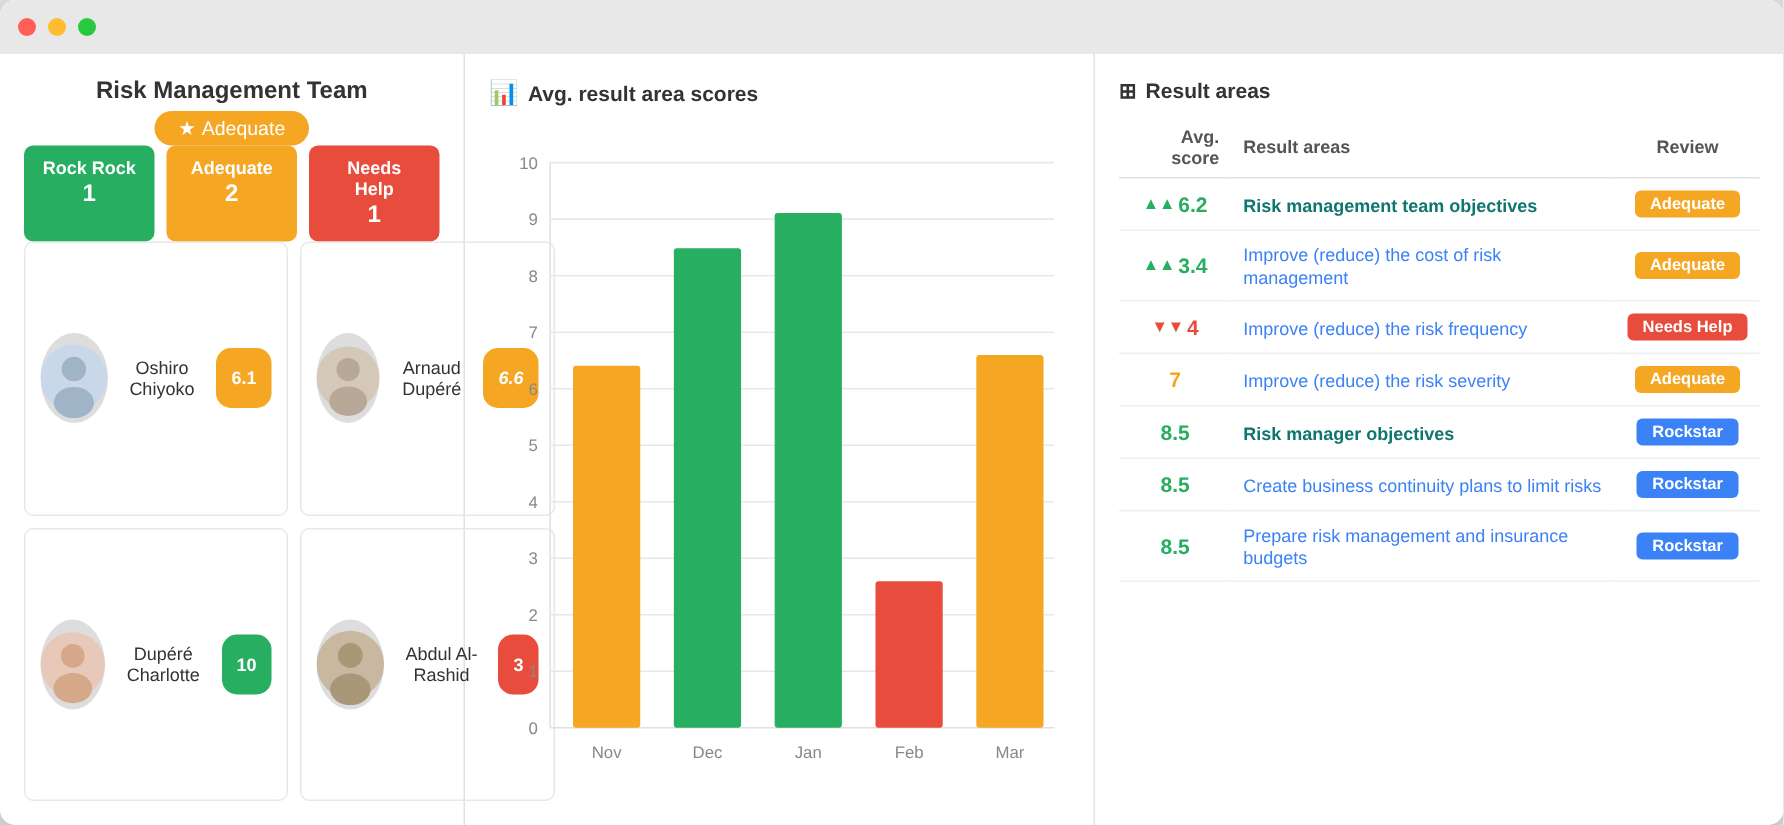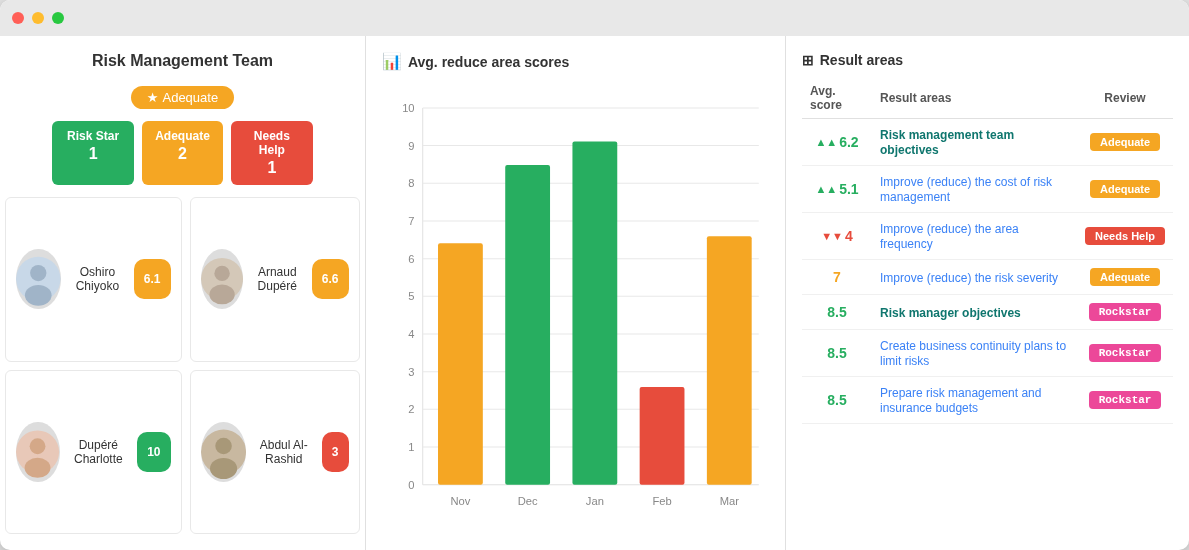--- a/index.html
+++ b/index.html
@@ -37,28 +37,26 @@
     .dot-red { background: #ff5f57; }
     .dot-yellow { background: #febc2e; }
     .dot-green { background: #28c840; }
     .content-area {
       display: flex;
       flex: 1;
       overflow: hidden;
     }
     
     .left-panel {
-      width: 366px;
+      width: 310px;
       border-right: 1px solid #e0e0e0;
       padding: 16px;
       display: flex;
       flex-direction: column;
-      gap: 12px;
       flex-shrink: 0;
-      align-items: center;
     }
     .panel-title {
       text-align: center;
       font-size: 16px;
       font-weight: 600;
       color: #333;
       margin-bottom: 4px;
     }
     .badge-adequate {
       display: inline-flex;
@@ -168,21 +166,21 @@
       border-collapse: collapse;
     }
     .result-table th {
       text-align: left;
       padding: 6px 8px;
       font-size: 12px;
       color: #555;
       border-bottom: 1px solid #e0e0e0;
       font-weight: 600;
     }
-    .result-table th:first-child { text-align: left; }
+    .result-table th:first-child { text-align: right; }
     .result-table th:last-child { text-align: center; }
     .result-table td {
       padding: 8px 8px;
       border-bottom: 1px solid #f0f0f0;
       vertical-align: middle;
     }
     .avg-score {
       text-align: center;
       font-weight: 700;
       font-size: 14px;
@@ -199,21 +197,21 @@
       display: inline-block;
       padding: 3px 10px;
       border-radius: 4px;
       font-size: 11px;
       font-weight: 600;
       color: #fff;
       white-space: nowrap;
     }
     .rb-adequate { background: #f5a623; }
     .rb-needshelp { background: #e74c3c; }
-    .rb-rockstar { background: #ec4899; font-family: Liberation Mono, monospace; }
+    .rb-rockstar { background: #3b82f6; }
   </style>
 </head>
 <body>
 
 <div class="window">
   <div class="title-bar">
     <div class="dot dot-red"></div>
     <div class="dot dot-yellow"></div>
     <div class="dot dot-green"></div>
   </div>
@@ -224,21 +222,21 @@
       <div class="panel-title">Risk Management Team</div>
       <div style="display:flex;justify-content:center;">
         <div class="badge-adequate">
           <span>★</span>
           <span>Adequate</span>
         </div>
       </div>
 
       <div class="score-badges">
         <div class="score-badge badge-green">
-          <div class="label">Risk Star</div>
+          <div class="label">Rock Rock</div>
           <div class="count">1</div>
         </div>
         <div class="score-badge badge-orange">
           <div class="label">Adequate</div>
           <div class="count">2</div>
         </div>
         <div class="score-badge badge-red">
           <div class="label">Needs Help</div>
           <div class="count">1</div>
         </div>
@@ -260,21 +258,21 @@
 
         <div class="team-member">
           <div class="avatar">
             <svg viewBox="0 0 60 60" xmlns="http://www.w3.org/2000/svg">
               <circle cx="30" cy="30" r="30" fill="#d4c8b8"></circle>
               <circle cx="30" cy="22" r="11" fill="#b8a898"></circle>
               <ellipse cx="30" cy="52" rx="18" ry="14" fill="#b8a898"></ellipse>
             </svg>
           </div>
           <div class="member-name">Arnaud Dupéré</div>
-          <div class="member-score" style="background:#f5a623;">6.6</div>
+          <div class="member-score" style="background:#f5a623;font-style:italic;">6.6</div>
         </div>
 
         <div class="team-member">
           <div class="avatar">
             <svg viewBox="0 0 60 60" xmlns="http://www.w3.org/2000/svg">
               <circle cx="30" cy="30" r="30" fill="#e8c8b8"></circle>
               <circle cx="30" cy="22" r="11" fill="#d4a888"></circle>
               <ellipse cx="30" cy="52" rx="18" ry="14" fill="#d4a888"></ellipse>
             </svg>
           </div>
@@ -292,21 +290,21 @@
           </div>
           <div class="member-name">Abdul Al-Rashid</div>
           <div class="member-score" style="background:#e74c3c;">3</div>
         </div>
       </div>
     </div>
 
     <div class="mid-panel">
       <div class="chart-title">
         <span style="font-size:16px;">📊</span>
-        <span>Avg. reduce area scores</span>
+        <span>Avg. result area scores</span>
       </div>
       <div class="chart-area">
         <svg class="chart-svg" viewBox="0 0 380 430" xmlns="http://www.w3.org/2000/svg">
 
           <line x1="40" y1="20" x2="40" y2="390" stroke="#e0e0e0" stroke-width="1"></line>
           <line x1="40" y1="390" x2="370" y2="390" stroke="#e0e0e0" stroke-width="1"></line>
 
           <line x1="40" y1="20" x2="370" y2="20" stroke="#e8e8e8" stroke-width="1"></line>
           <line x1="40" y1="57" x2="370" y2="57" stroke="#e8e8e8" stroke-width="1"></line>
           <line x1="40" y1="94" x2="370" y2="94" stroke="#e8e8e8" stroke-width="1"></line>
@@ -371,34 +369,34 @@
                   <span>6.2</span>
                 </div>
               </td>
               <td><span class="area-name bold">Risk management team objectives</span></td>
               <td style="text-align: center;"><span class="review-badge rb-adequate">Adequate</span></td>
             </tr>
             <tr>
               <td>
                 <div class="avg-score" style="color:#27ae60;">
                   <span class="arrow-up">▲▲</span> 
-                  <span>5.1</span>
+                  <span>3.4</span>
                 </div>
               </td>
               <td><span class="area-name">Improve (reduce) the cost of risk management</span></td>
               <td style="text-align: center;"><span class="review-badge rb-adequate">Adequate</span></td>
             </tr>
             <tr>
               <td>
                 <div class="avg-score" style="color:#e74c3c;">
                   <span class="arrow-down">▼▼</span> 
                   <span>4</span>
                 </div>
               </td>
-              <td><span class="area-name">Improve (reduce) the area frequency</span></td>
+              <td><span class="area-name">Improve (reduce) the risk frequency</span></td>
               <td style="text-align: center;"><span class="review-badge rb-needshelp">Needs Help</span></td>
             </tr>
             <tr>
               <td>
                 <div class="avg-score" style="color:#f5a623;"> 
                   <span>7</span>
                 </div>
               </td>
               <td><span class="area-name">Improve (reduce) the risk severity</span></td>
               <td style="text-align: center;"><span class="review-badge rb-adequate">Adequate</span></td>

